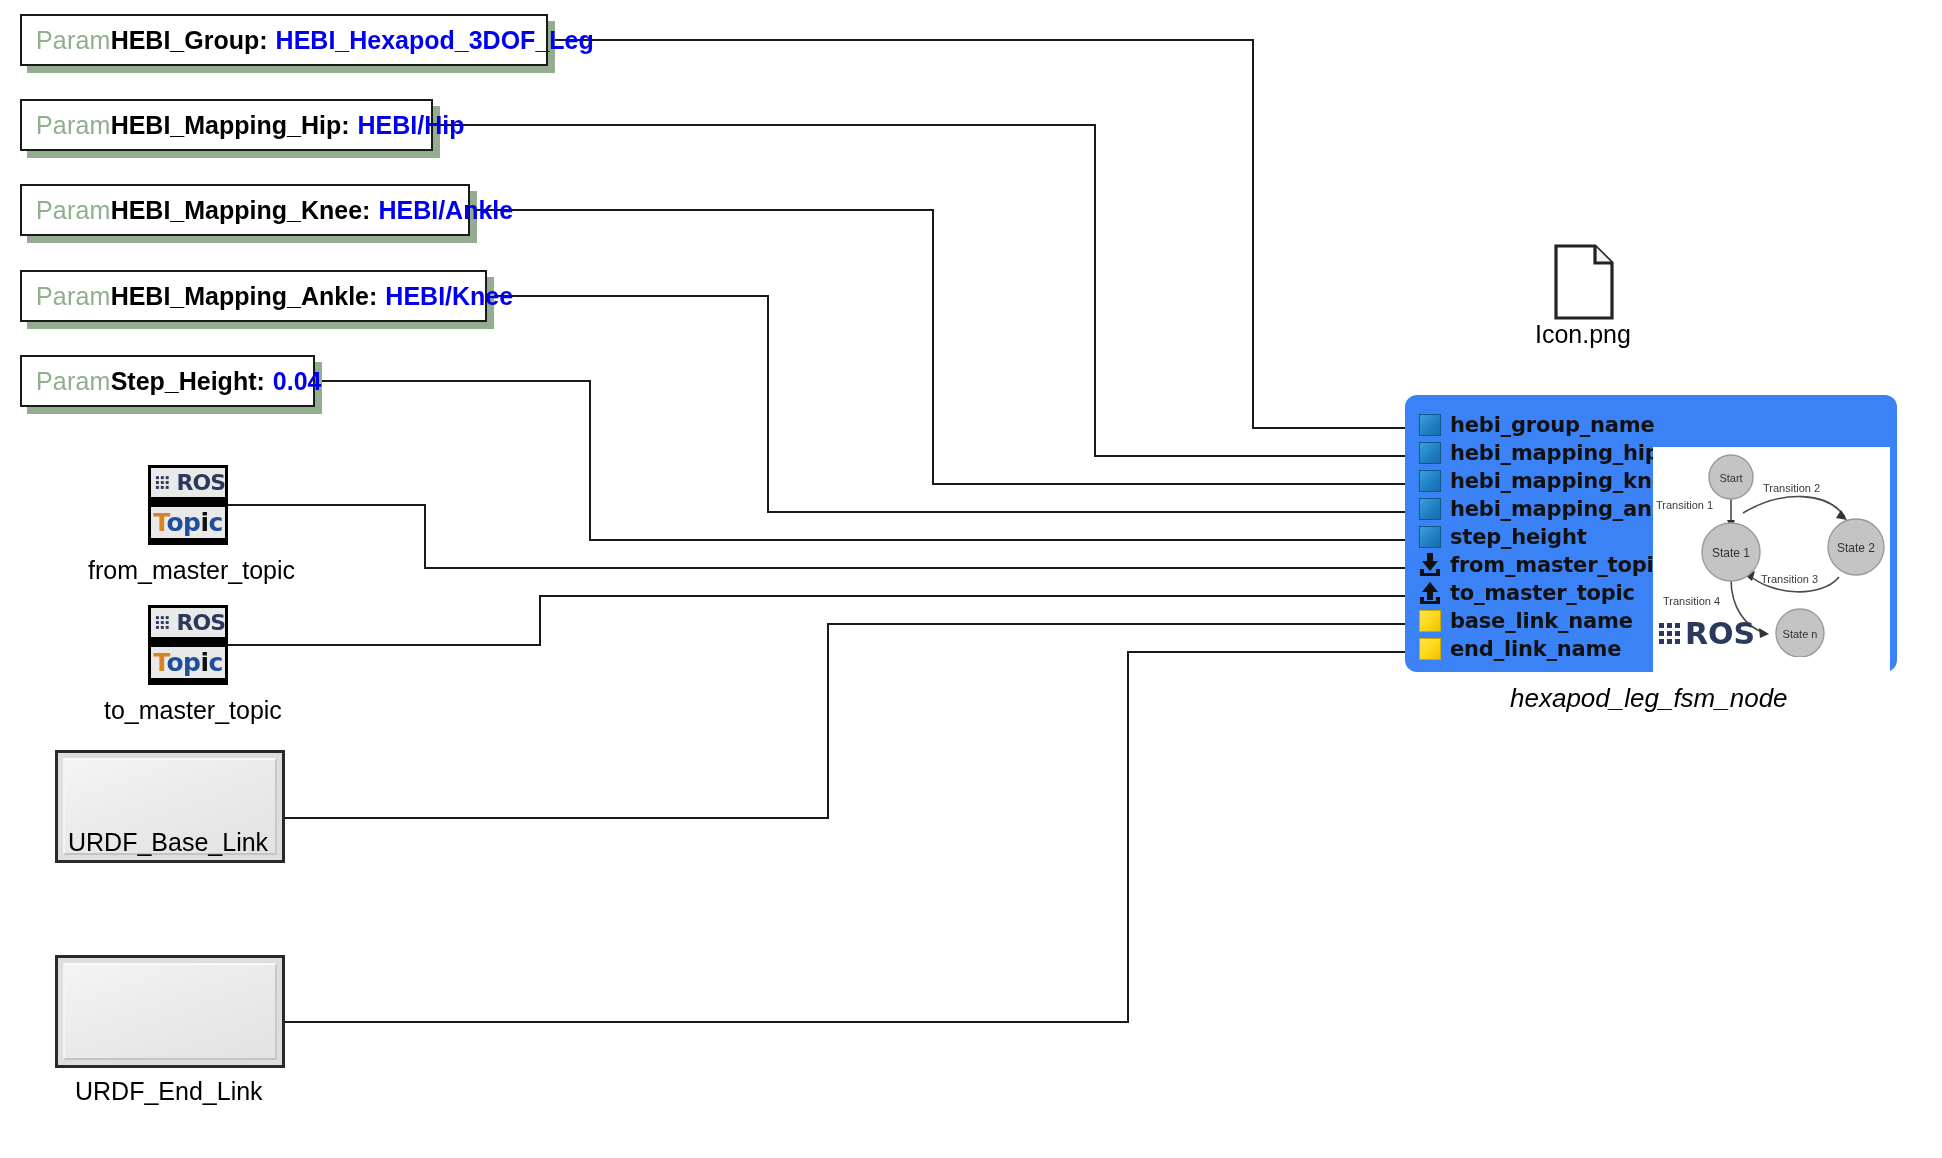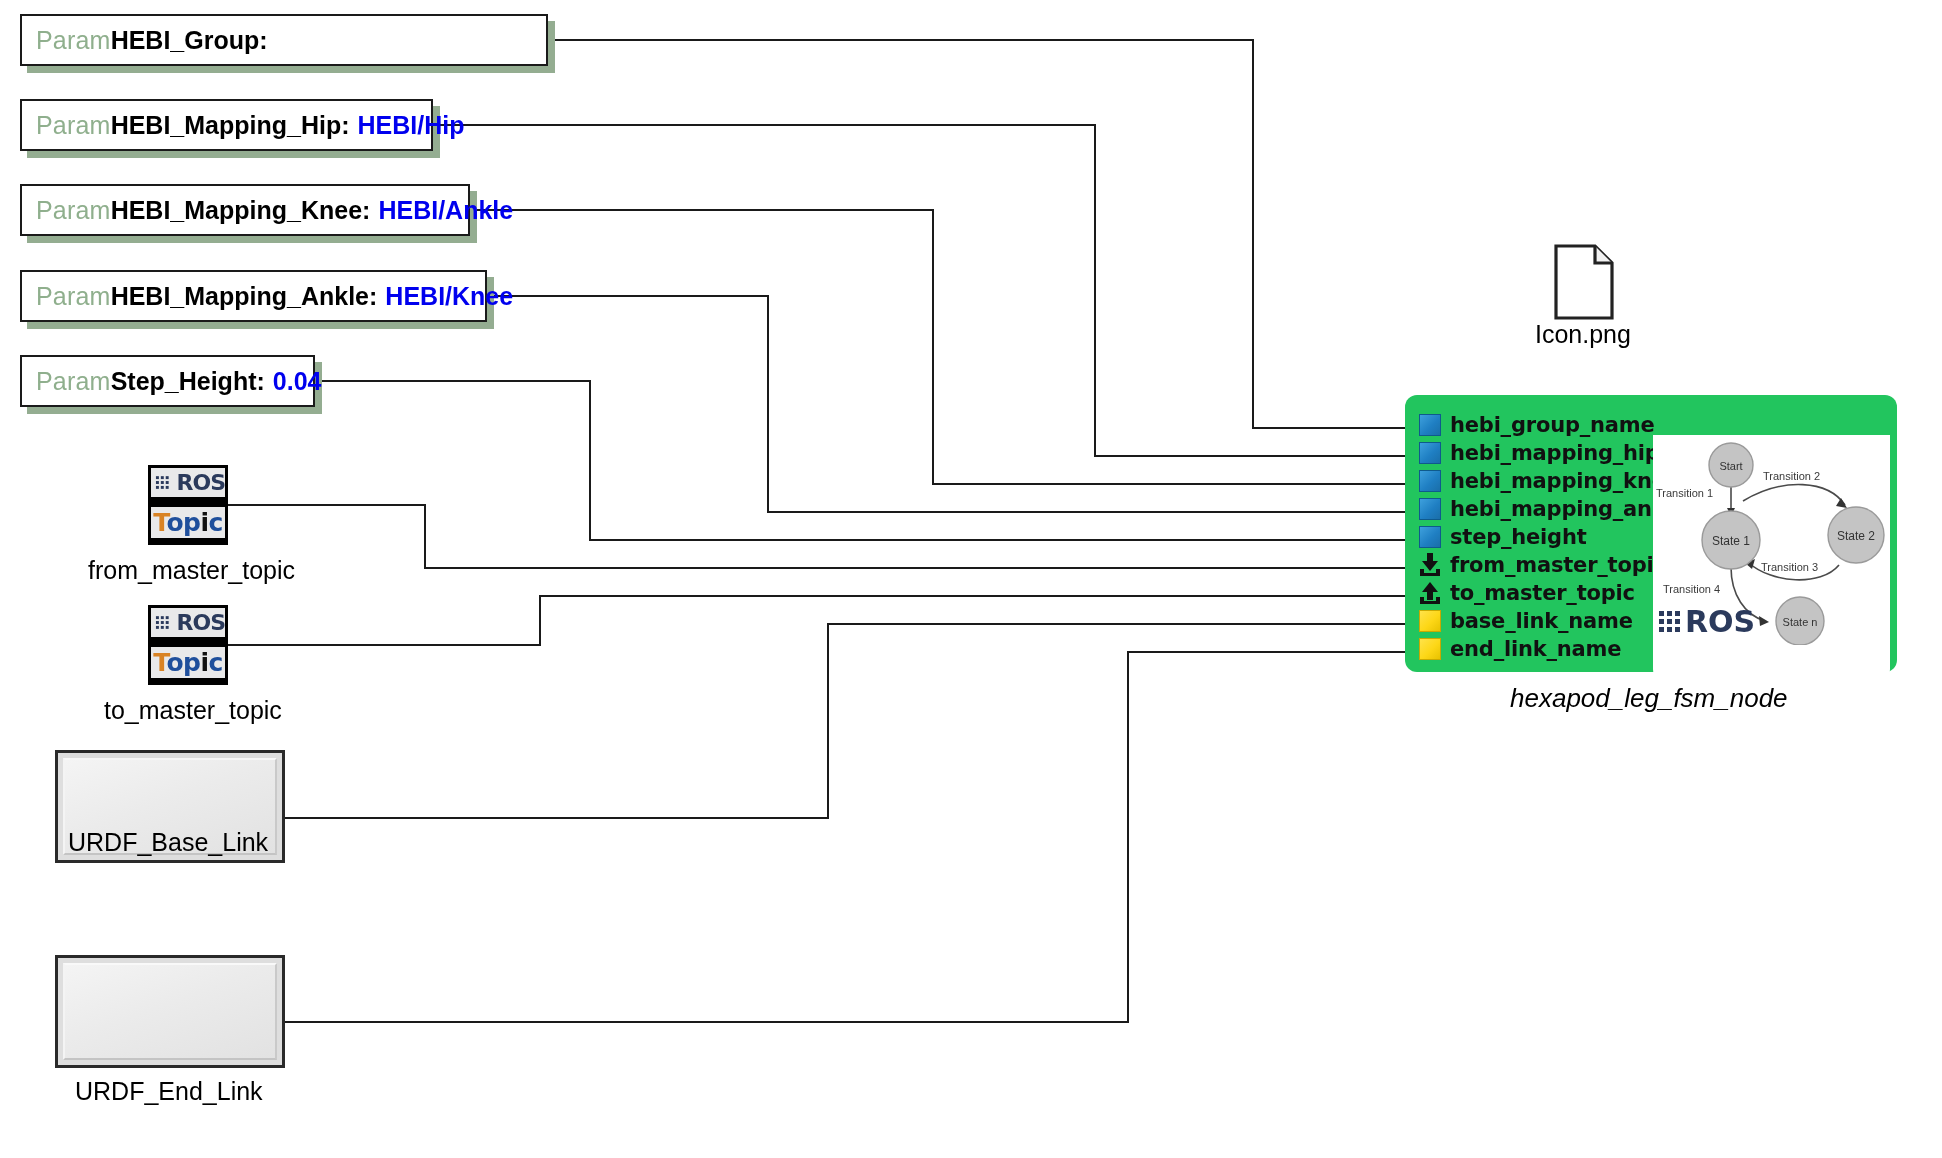--- a/index.html
+++ b/index.html
@@ -41,21 +41,21 @@
         border:3px solid #2a2a2a;background:#dedede;}
   .urdf .inner{position:absolute;left:5px;top:5px;right:5px;bottom:5px;
         background:linear-gradient(160deg,#f4f4f4 0%,#ebebeb 45%,#e2e2e2 100%);
         border-top:2px solid #f9f9f9;border-left:2px solid #f4f4f4;
         border-right:2px solid #c9c9c9;border-bottom:2px solid #c4c4c4;}
 
   
   .fileicon{position:absolute;}
 
   
-  .mainnode{position:absolute;background:#22c55e;border-radius:12px;}
+  .mainnode{position:absolute;background:#3b82f6;border-radius:12px;}
   .ports{position:absolute;left:14px;top:16px;}
   .portrow{height:28px;display:flex;align-items:center;white-space:nowrap;}
   .portsq{width:22px;height:22px;box-sizing:border-box;flex:0 0 22px;}
   .portsq.blue{background:linear-gradient(135deg,#3ea0dd 0%,#1f7fc3 55%,#1a6ea8 100%);
                border:1px solid #0f5a8c;}
   .portsq.yellow{background:linear-gradient(135deg,#ffe34a 0%,#fdd717 55%,#e8c200 100%);
                border:1px solid #c9a900;}
   .portarrow{width:22px;height:24px;flex:0 0 22px;position:relative;}
   .portlabel{font-size:21px;font-weight:bold;color:#111;margin-left:9px;
              font-family:"DejaVu Sans",sans-serif;letter-spacing:-.2px;}
@@ -89,20 +89,21 @@
       <path d="M 285 1022 L 1128 1022 L 1128 652 L 1405 652"></path>
     </g>
   </svg>
 
   <div class="param" style="left:20px;top:14px;width:528px;">
     <div class="shadow"></div>
     <div class="body">
       <span class="kw">Param</span>
       <span class="nm">HEBI_Group</span>
       <span class="colon">:</span>
+      <span class="val">HEBI_Hexapod_3DOF_Leg</span>
     </div>
   </div>
 
   <div class="param" style="left:20px;top:99px;width:413px;">
     <div class="shadow"></div>
     <div class="body">
       <span class="kw">Param</span>
       <span class="nm">HEBI_Mapping_Hip</span>
       <span class="colon">:</span>
       <span class="val">HEBI/Hip</span>
@@ -263,21 +264,21 @@
         <span class="portlabel">base_link_name</span>
       </div>
 
       <div class="portrow">
         <span class="portsq yellow"></span>
         <span class="portlabel">end_link_name</span>
       </div>
 
     </div>
 
-    <div class="fsmimg" style="left:248px;top:40px;width:237px;height:250px;border-radius:16px;">
+    <div class="fsmimg" style="left:248px;top:52px;width:237px;height:250px;border-radius:16px;">
       <svg width="237" height="210" viewBox="0 0 237 210" xmlns="http://www.w3.org/2000/svg">
         <rect x="0" y="0" width="237" height="210" fill="#ffffff"></rect>
         <g stroke="#4a4a4a" fill="none" stroke-width="1.6">
 
           <path d="M78 52 L78 78"></path>
           <path d="M74 73 L78 81 L82 73 Z" fill="#333" stroke="none"></path>
 
           <path d="M90 66 C130 42 175 45 192 70"></path>
           <path d="M188 63 L194 73 L183 71 Z" fill="#333" stroke="none"></path>
 

